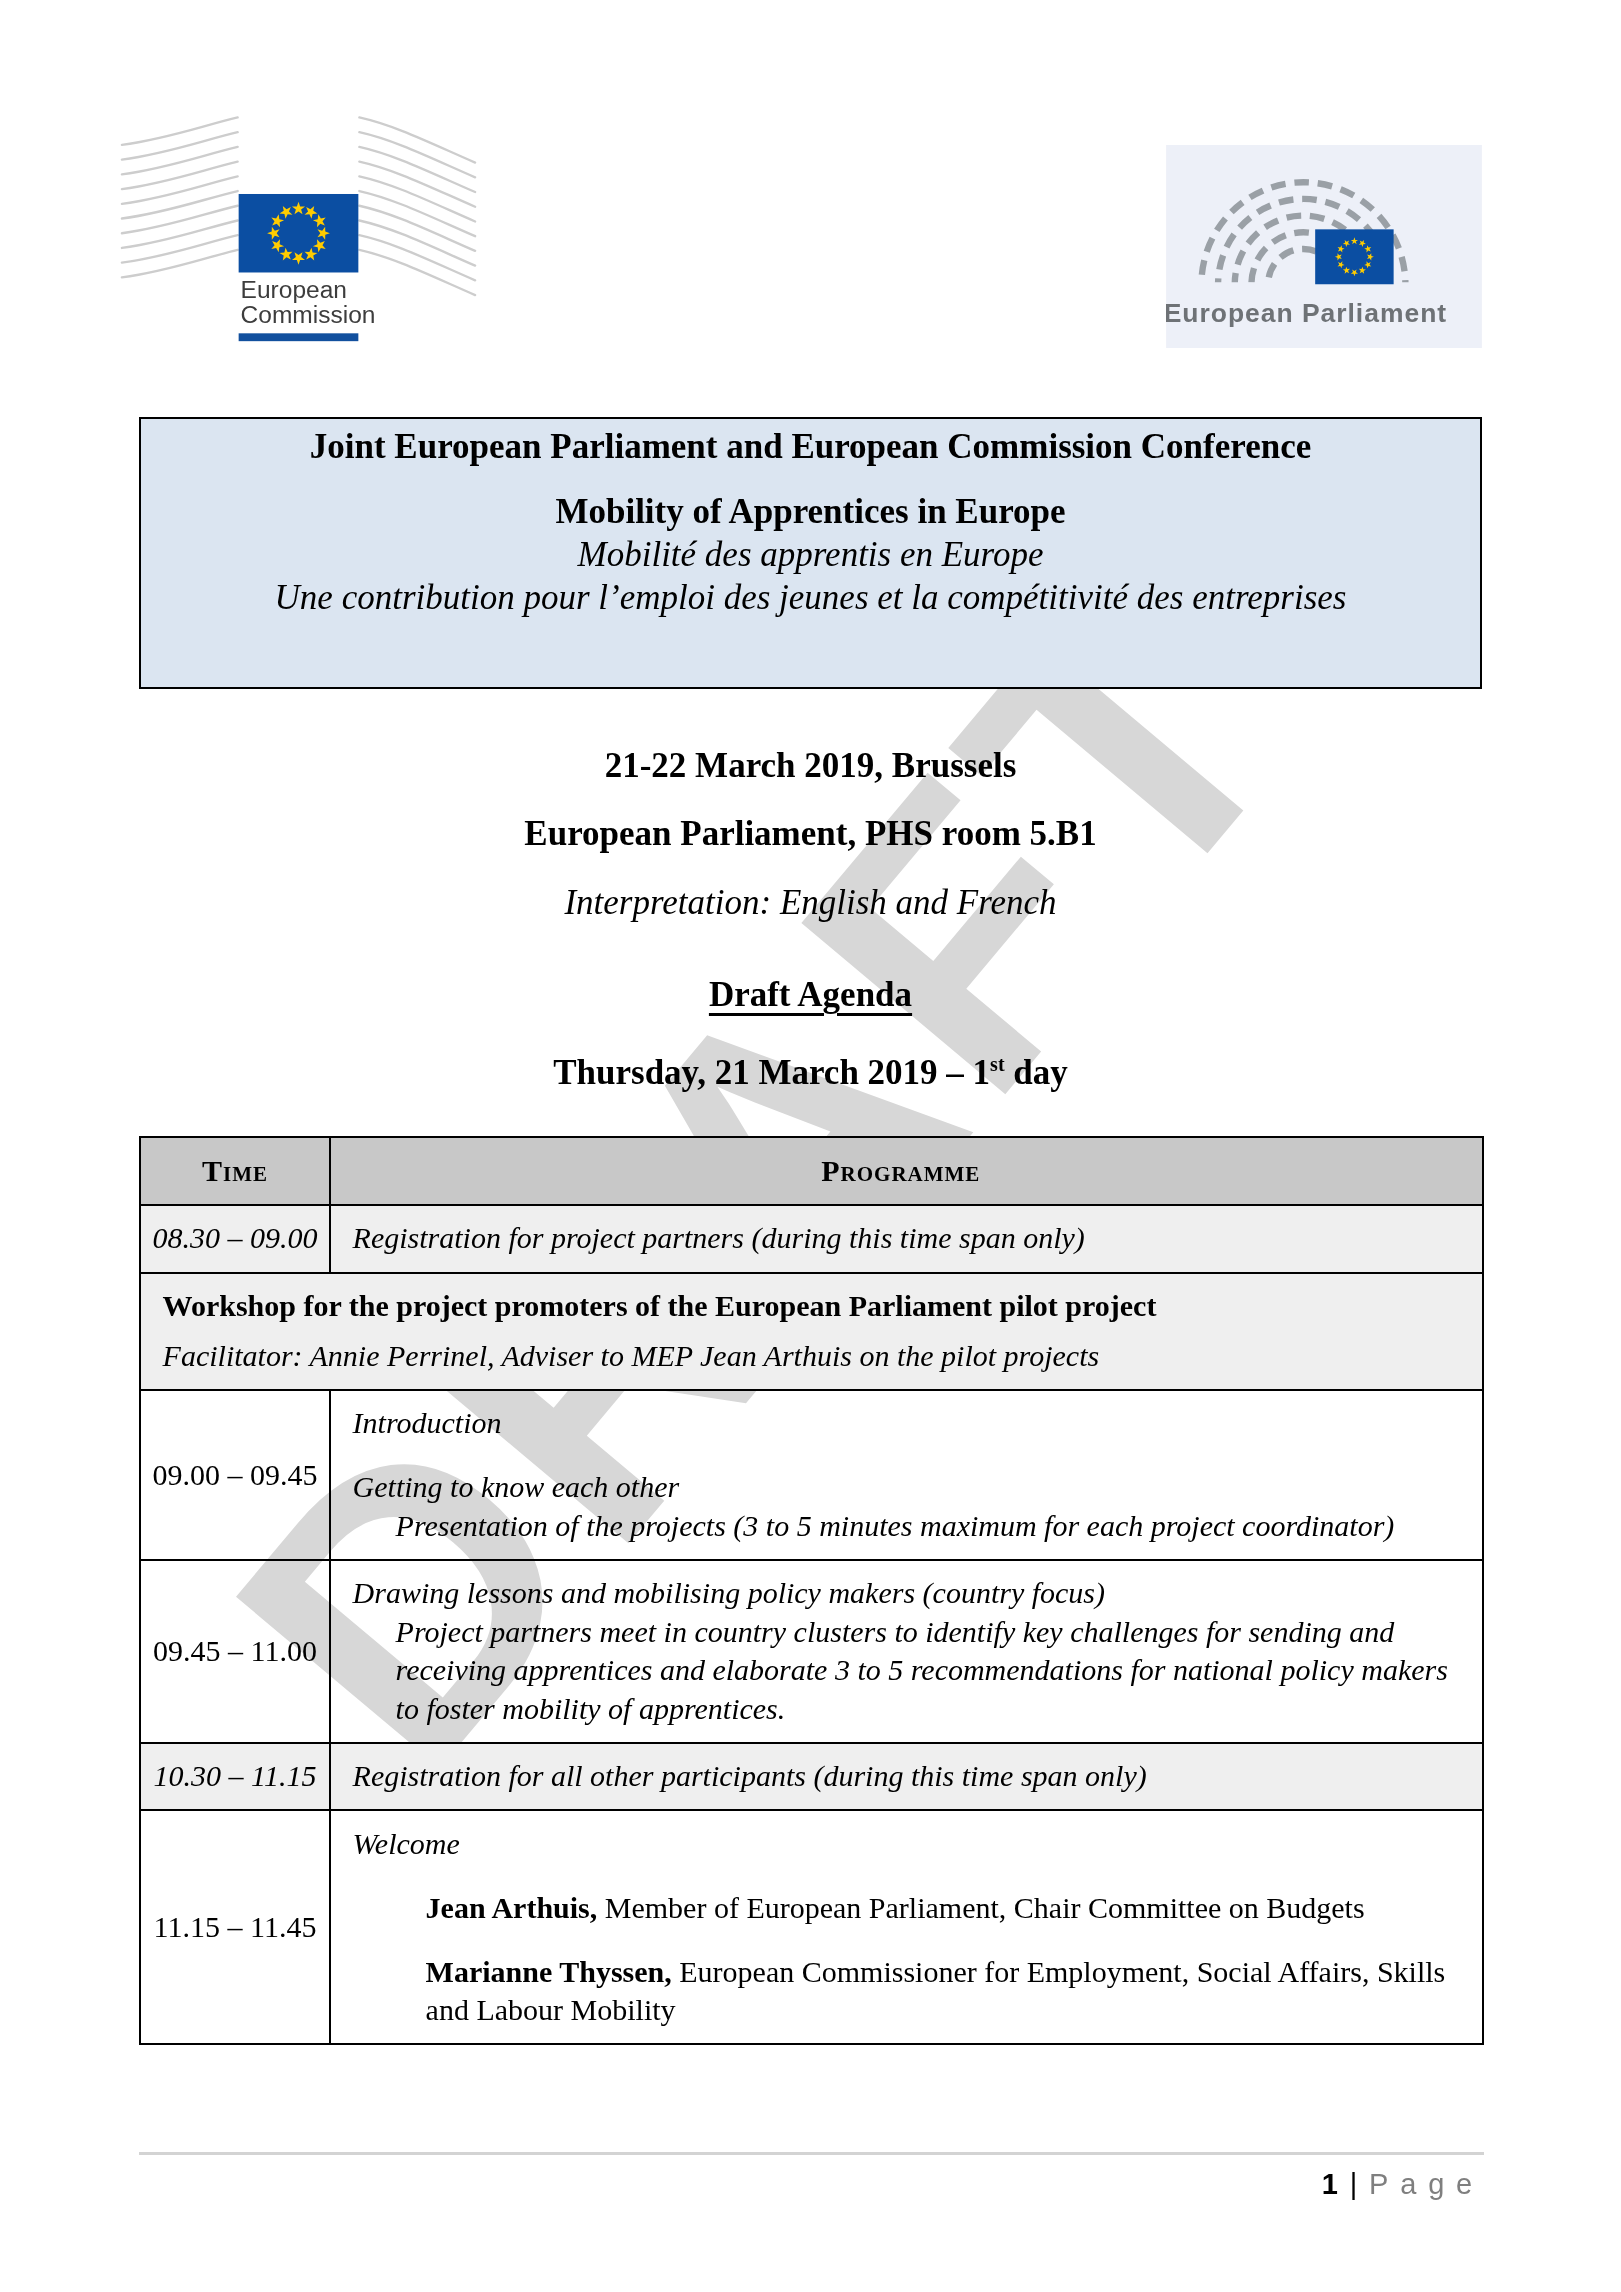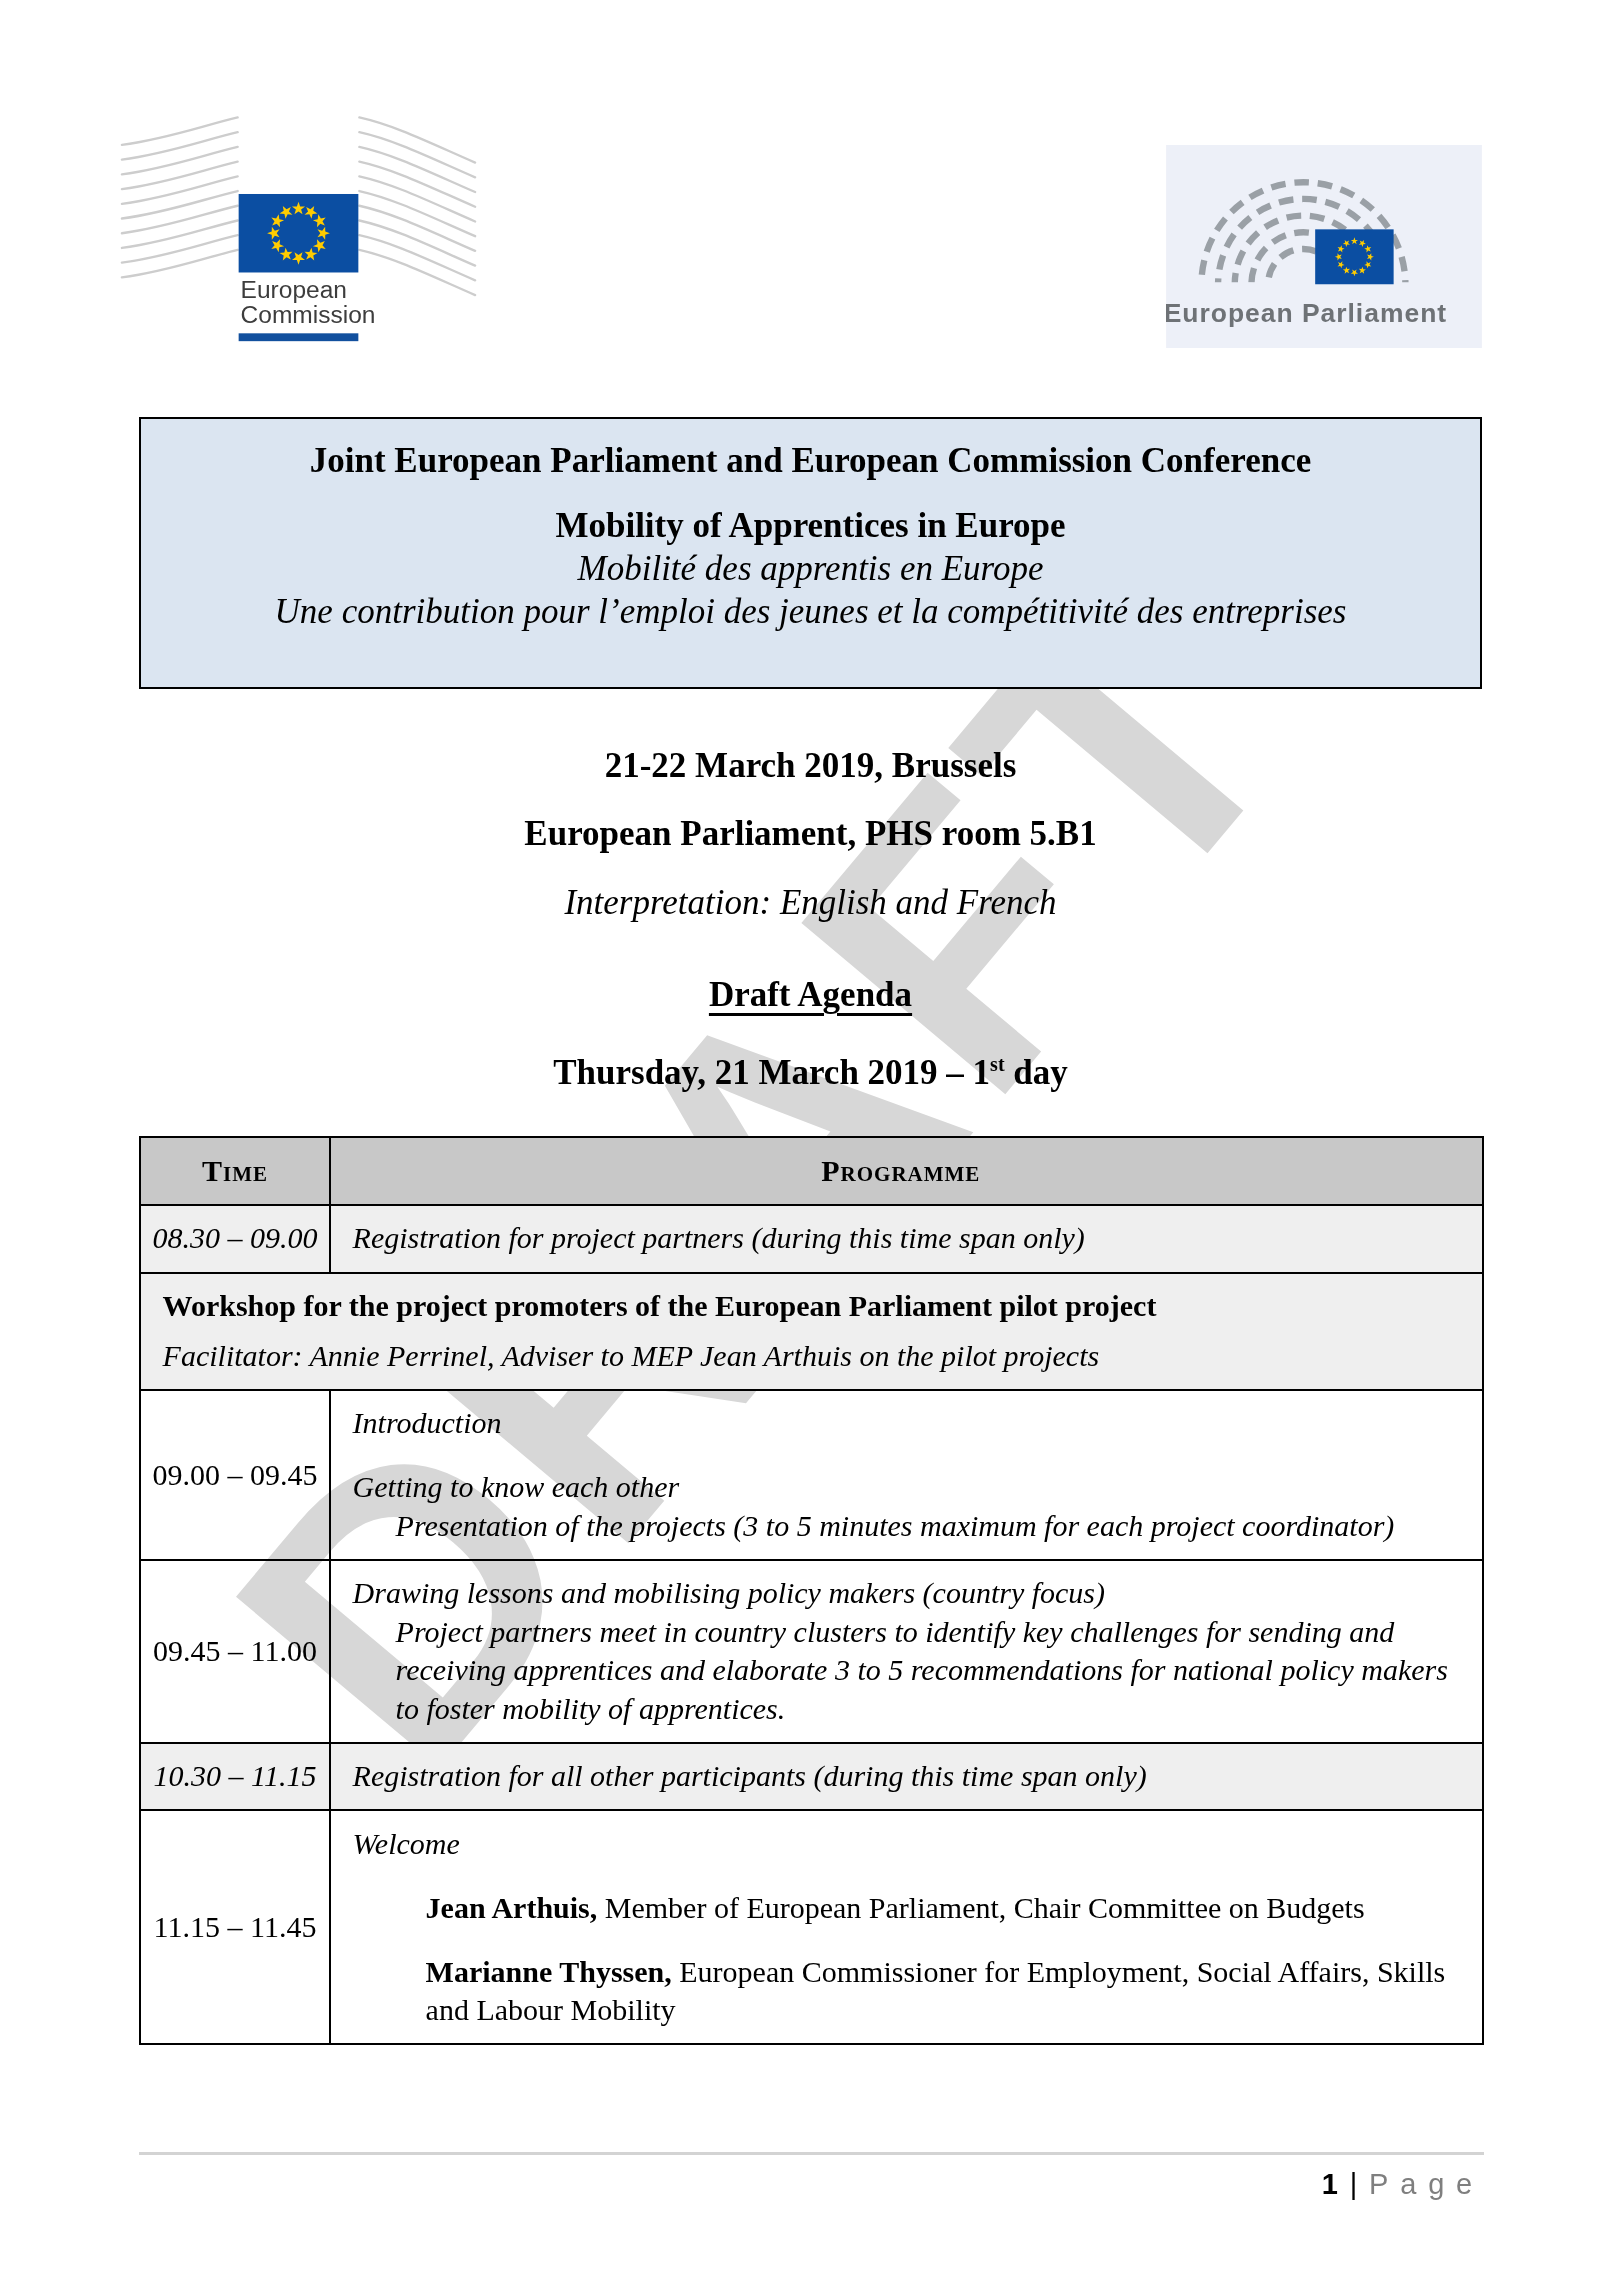--- a/index.html
+++ b/index.html
@@ -21,21 +21,21 @@
   #content{position:absolute;inset:0;z-index:1;}
   
   .ec-logo{position:absolute;left:116px;top:86px;width:365px;height:267px;}
   .ec-text{font-family:"Liberation Sans",sans-serif;font-size:25px;fill:var(--ec_text_gray,#3d3d3d);}
   .ep-logo{position:absolute;left:1166px;top:145px;width:316px;height:203px;}
   .ep-text{font-family:"Liberation Sans",sans-serif;font-size:27px;font-weight:700;
     fill:var(--ep_text_gray,#6e7276);letter-spacing:1px;}
   
   .title-box{position:absolute;left:139px;top:417px;width:1343px;height:272px;box-sizing:border-box;
     background:var(--title_box_bg,#dbe5f1);border:2.9px solid var(--border_black,#000);
-    text-align:center;padding-top:20px;font-size:35px;line-height:43px;}
+    text-align:center;padding-top:6px;font-size:35px;line-height:43px;}
   .tb-b{font-weight:700;}
   .tb-i{font-style:italic;}
   .gap-lg{margin-bottom:21.6px;}
   .gap-md{margin-bottom:17.6px;}
   
   .event-block{position:absolute;left:0;top:745px;width:100%;text-align:center;font-size:35px;line-height:41px;}
   .event-line{margin-bottom:27.4px;}
   .ev-b{font-weight:700;}
   .ev-i{font-style:italic;}
   

